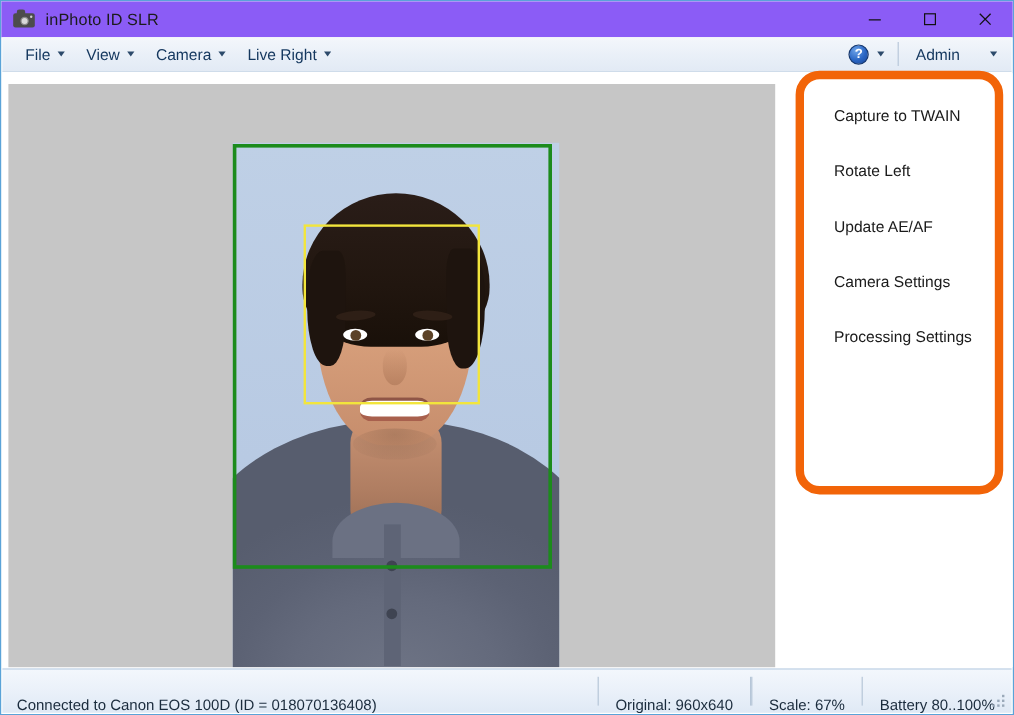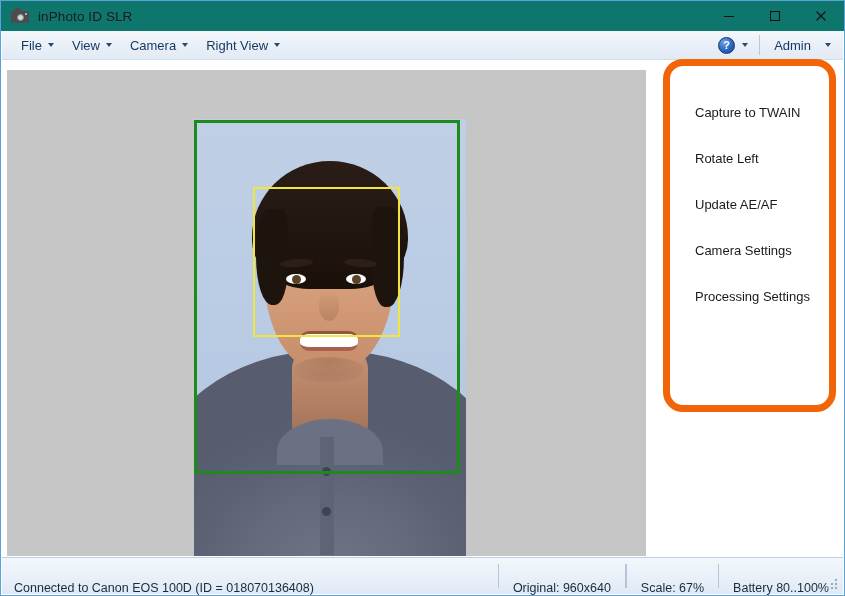--- a/index.html
+++ b/index.html
@@ -21,21 +21,21 @@
     background: #ffffff;
     overflow: hidden;
   }
 
   
   .titlebar {
     position: absolute;
     left: 0; top: 0;
     width: 843px;
     height: 30px;
-    background: #0f766e;
+    background: #8b5cf6;
     display: flex;
     align-items: center;
   }
   .title-icon {
     margin-left: 10px;
     width: 18px;
     height: 16px;
     position: relative;
   }
   .cam-body {
@@ -156,21 +156,21 @@
     margin: 0 2px;
   }
   .admin-group {
     display: flex;
     align-items: center;
     height: 24px;
     padding: 0 12px 0 12px;
     font-size: 13px;
     color: #14375e;
   }
-  .admin-group .label { margin-right: 14px; }
+  .admin-group .label { margin-right: 25px; }
 
   
   .preview {
     position: absolute;
     left: 6px; top: 69px;
     width: 639px;
     height: 486px;
     background: #c6c6c6;
     overflow: hidden;
   }
@@ -329,21 +329,21 @@
     background: #ffffff;
   }
   .action-list {
     position: absolute;
     left: 47px; top: 28px;
     width: 150px;
   }
   .action-item {
     height: 46px;
     display: flex;
-    align-items: center;
+    align-items: flex-start;
     font-size: 13px;
     color: #1a1a1a;
     white-space: nowrap;
     cursor: default;
   }
   .highlight-box {
     position: absolute;
     left: 662px; top: 58px;
     width: 173px;
     height: 353px;
@@ -434,21 +434,21 @@
       </div>
       <div class="menu-item">
         <span class="label">View</span>
         <span class="caret"></span>
       </div>
       <div class="menu-item">
         <span class="label">Camera</span>
         <span class="caret"></span>
       </div>
       <div class="menu-item">
-        <span class="label">Right View</span>
+        <span class="label">Live Right</span>
         <span class="caret"></span>
       </div>
     </div>
 
     <div class="menubar-right">
       <div class="help-group">
         <span class="help-icon">?</span>
         <span class="caret"></span>
       </div>
       <div class="menu-sep"></div>

